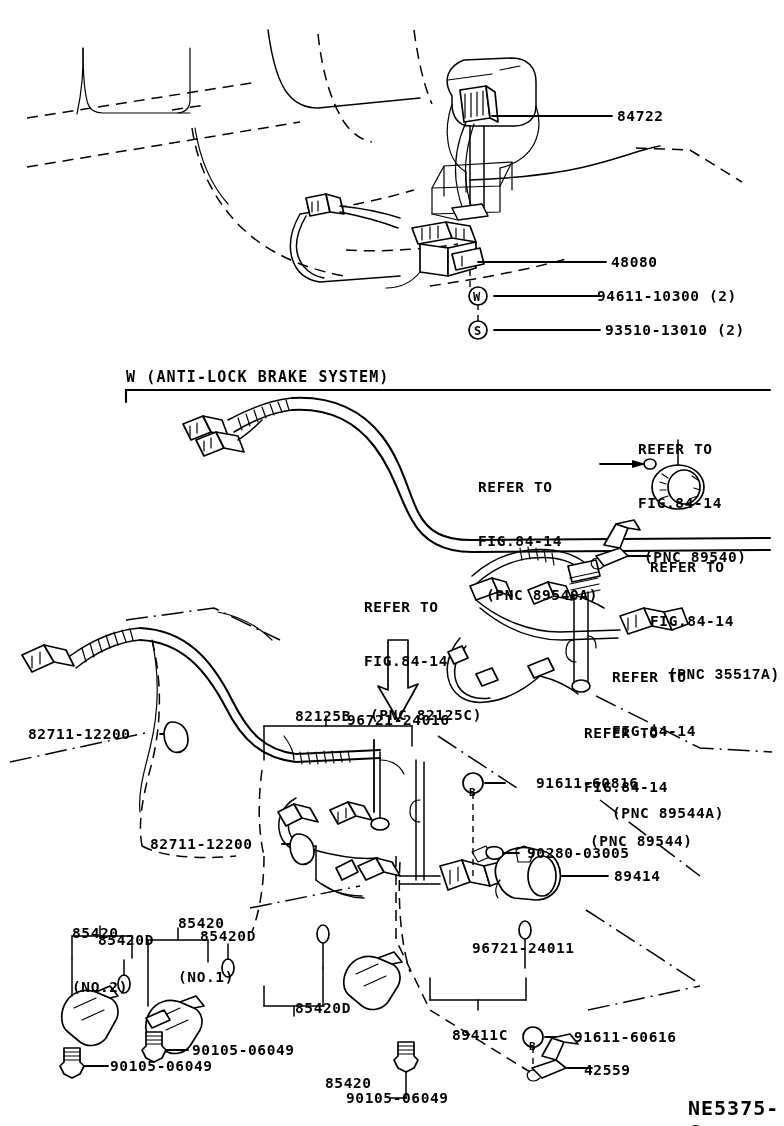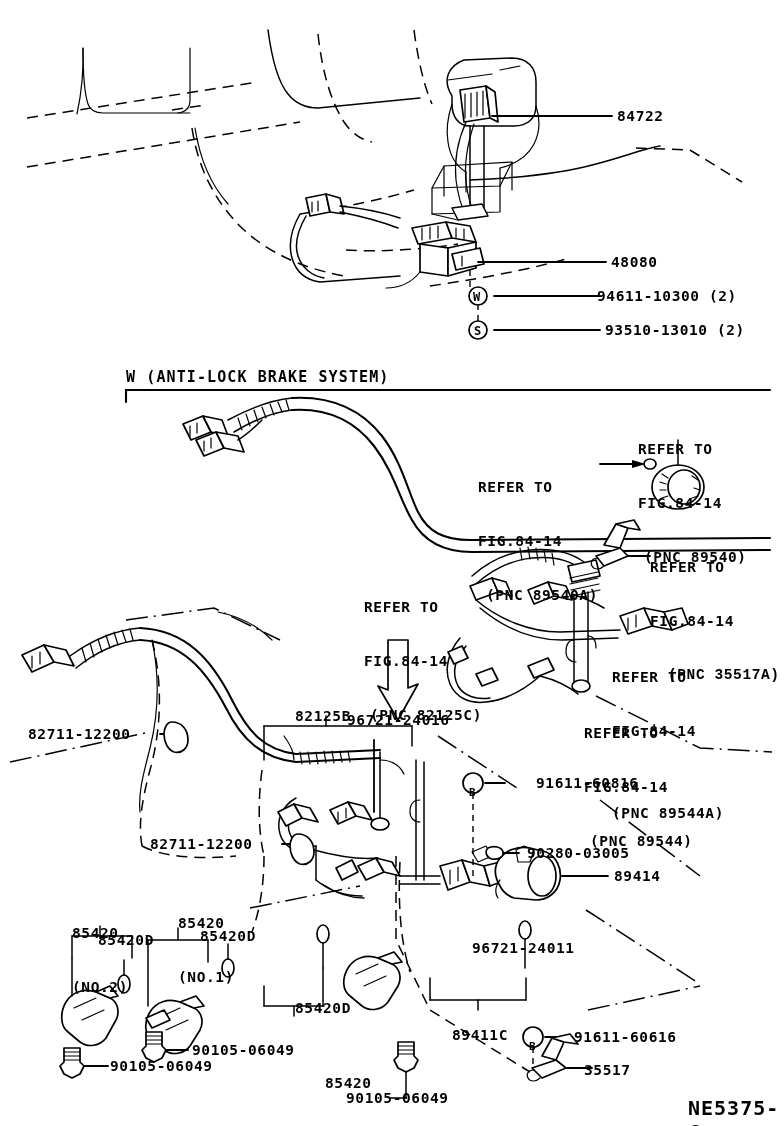--- a/index.html
+++ b/index.html
@@ -469,21 +469,21 @@
 <div class="lbl" style="left:295px;top:708px;">82125B</div>
 <div class="lbl" style="left:316px;top:712px;margin-left:31px;">96721-24016</div>
 <div class="lbl" style="left:512px;top:775px;margin-left:24px;">91611-60816</div>
 <div class="lbl" style="left:469px;top:784px;font-size:11px;letter-spacing:0;">B</div>
 <div class="lbl" style="left:527px;top:845px;">90280-03005</div>
 <div class="lbl" style="left:614px;top:868px;">89414</div>
 <div class="lbl" style="left:472px;top:940px;">96721-24011</div>
 <div class="lbl" style="left:452px;top:1006px;margin-top:21px;">89411C</div>
 <div class="lbl" style="left:574px;top:1029px;text-align:center;">91611-60616</div>
 <div class="lbl" style="left:529px;top:1038px;font-size:11px;letter-spacing:0;">B</div>
-<div class="lbl" style="left:584px;top:1062px;">35517</div>
+<div class="lbl" style="left:584px;top:1062px;">42559</div>
 
 <div class="lbl multi" style="left:72px;top:888px;">
   <div>85420</div>
   <div>(NO.2)</div>
 </div>
 <div class="lbl" style="left:98px;top:932px;">85420D</div>
 
 <div class="lbl multi" style="left:178px;top:878px;">
   <div>85420</div>
   <div>(NO.1)</div>

